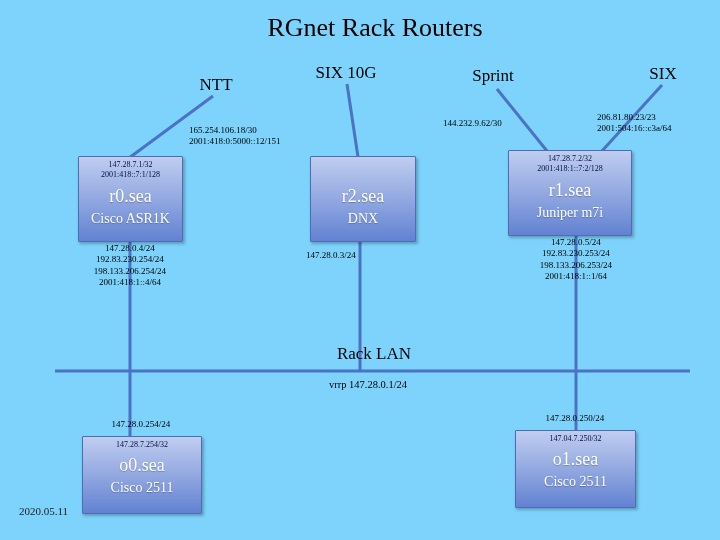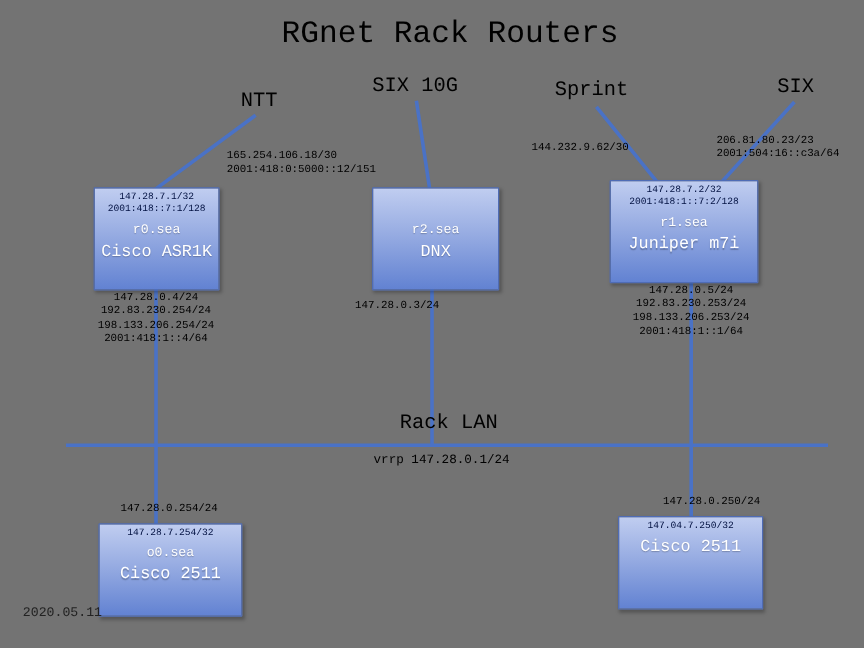--- a/index.html
+++ b/index.html
@@ -1,23 +1,23 @@
 <!DOCTYPE html>
 <html><head>
 <meta charset="utf-8">
 <style>
   html,body{margin:0;padding:0;background:#ffffff;}
-  .stage{position:relative;width:720px;height:540px;background:#737373;font-family:Liberation Mono, monospace;overflow:hidden;}
+  .stage{position:relative;width:720px;height:540px;background:#7dd3fc;font-family:Liberation Serif, serif;overflow:hidden;}
   .title{position:absolute;left:375px;top:13px;transform:translateX(-50%);font-size:26px;color:#000;white-space:nowrap;}
   svg.links{position:absolute;left:0;top:0;width:720px;height:540px;}
   .node{position:absolute;text-align:center;color:#fff;border:1px solid #4f6cb5;border-radius:1px;
         background:linear-gradient(180deg,#c0cdf0 0%,#97ace2 45%,#6282d2 100%);
         box-shadow:1.5px 2px 3px rgba(0,0,0,0.25);}
   .node .lo{font-size:8px;color:#001040;line-height:1.3;padding-top:3px;white-space:pre-line;}
-  .node .nm{font-size:11px;margin-top:5px;text-shadow:0 1px 1px rgba(0,0,0,0.25);}
+  .node .nm{font-size:18px;margin-top:5px;text-shadow:0 1px 1px rgba(0,0,0,0.25);}
   .node .md{font-size:14px;margin-top:4px;text-shadow:0 1px 1px rgba(0,0,0,0.25);}
   .node .spacer{height:24px;}
   .lbl{position:absolute;color:#000;white-space:nowrap;}
   .big{font-size:17px;}
   .small{font-size:9px;line-height:1.25;white-space:pre-line;}
   .ctr{transform:translateX(-50%);text-align:center;}
   .date{font-size:11px;color:#222;}
 </style>
 </head>
 <body>
@@ -75,28 +75,29 @@
   <div class="lbl small ctr" style="left:331px;top:250px;">147.28.0.3/24</div>
   <div class="lbl small ctr" style="left:576px;top:237px;">147.28.0.5/24
 192.83.230.253/24
 198.133.206.253/24
 2001:418:1::1/64</div>
 
   <div class="lbl big ctr" style="left:374px;top:344px;">Rack LAN</div>
   <div class="lbl small ctr" style="left:368px;top:378px;font-size:10.5px;">vrrp 147.28.0.1/24</div>
 
   <div class="lbl small ctr" style="left:141px;top:419px;">147.28.0.254/24</div>
-  <div class="lbl small ctr" style="left:593px;top:413px;">147.28.0.250/24</div>
+  <div class="lbl small ctr" style="left:575px;top:413px;">147.28.0.250/24</div>
 
   <div class="node" style="left:82px;top:436px;width:118px;height:76px;">
     <div class="lo">147.28.7.254/32</div>
     <div class="nm">o0.sea</div>
     <div class="md">Cisco 2511</div>
   </div>
 
   <div class="node" style="left:515px;top:430px;width:119px;height:76px;">
     <div class="lo">147.04.7.250/32</div>
+    <div class="nm">o1.sea</div>
     <div class="md">Cisco 2511</div>
   </div>
 
   <div class="lbl date" style="left:19px;top:505px;">2020.05.11</div>
 
 </div>
 
 </body></html>

